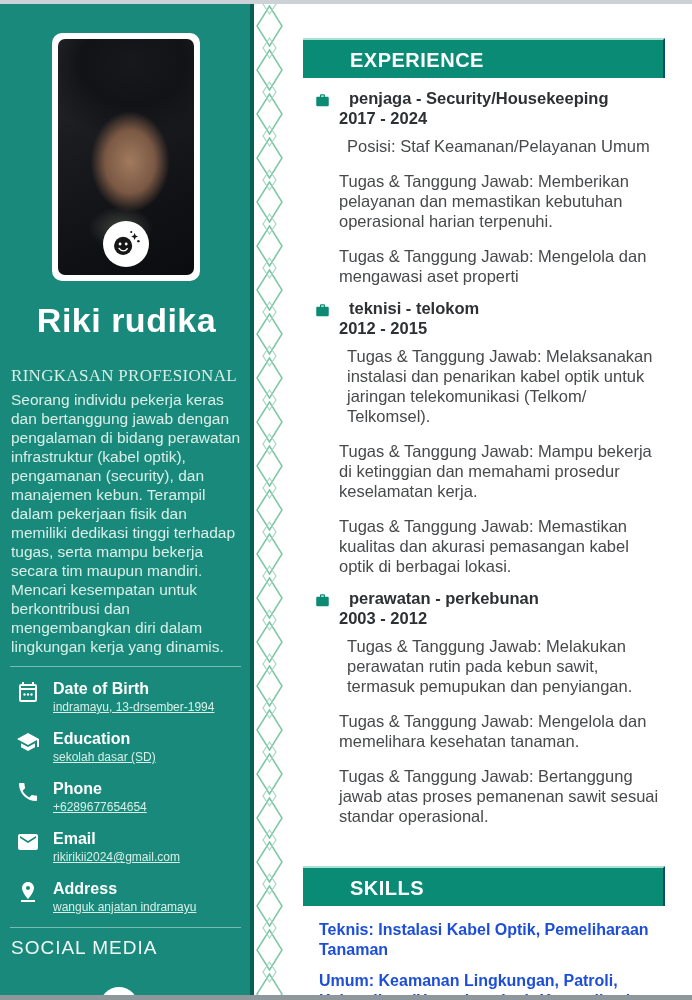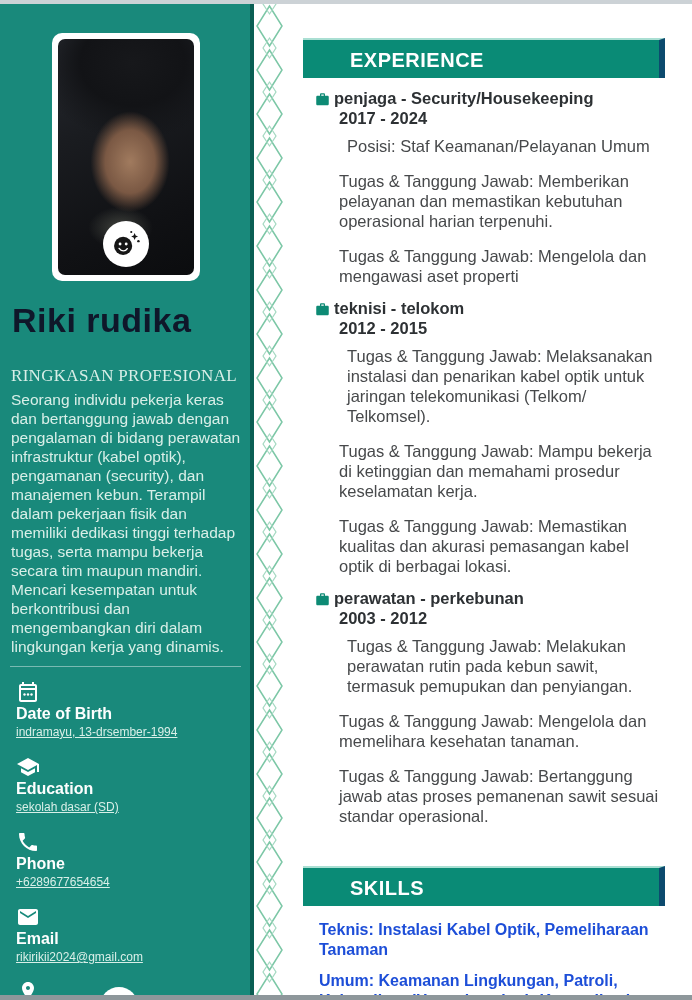--- a/index.html
+++ b/index.html
@@ -19,42 +19,42 @@
     padding:6px;position:relative;}
   .photo{width:100%;height:100%;border-radius:7px;overflow:hidden;position:relative;
     background:
       radial-gradient(55px 70px at 53% 52%, rgba(168,128,98,.95) 0%, rgba(140,100,75,.85) 45%, rgba(120,85,65,0) 72%),
       radial-gradient(46px 30px at 46% 80%, rgba(70,72,66,.9), rgba(0,0,0,0) 70%),
       radial-gradient(95px 78px at 55% 10%, #17181b 0%, #121316 55%, rgba(18,19,22,0) 100%),
       linear-gradient(155deg, #272a30 0%, #1a1c20 35%, #101114 75%, #0b0c0e 100%);}
   .emoji-badge{position:absolute;left:50%;bottom:14px;transform:translateX(-50%);
     width:46px;height:46px;border-radius:50%;background:#ffffff;z-index:2;
     display:flex;align-items:center;justify-content:center;}
-  .candidate-name{margin:20px 0 0 2px;font-size:34px;font-weight:bold;color:#0f172a;letter-spacing:.5px;}
+  .candidate-name{margin:20px 0 0 2px;font-size:34px;font-weight:bold;color:#ffffff;letter-spacing:.5px;text-align:center;}
   .summary-title{margin:26px 0 0 1px;font-size:17px;color:#d9efe8;letter-spacing:.3px;font-family:Liberation Serif, serif;}
   .summary-text{margin:4px 0 0 1px;font-size:15.5px;line-height:19px;color:#d9efe8;}
   .side-hr{border:none;border-top:1px solid rgba(255,255,255,.42);margin:10px 0 0;}
-  .contact{display:flex;margin-top:12px;align-items:flex-start;padding-left:6px;flex-direction:column;}
+  .contact{display:flex;gap:13px;margin-top:12px;align-items:flex-start;padding-left:6px;}
   .c-icon{width:24px;height:24px;flex:0 0 24px;margin-top:1px;}
   .c-icon svg{width:24px;height:24px;display:block;}
   .c-label{font-size:16px;font-weight:bold;color:#fdfefe;line-height:19px;}
   .c-value{font-size:12px;color:#d9efe8;line-height:19px;text-decoration:underline;}
   .social-title{margin:9px 0 0 1px;font-size:19px;color:#f1faf6;letter-spacing:1px;}
   
   .divider-strip{position:absolute;left:250px;top:4px;width:35px;height:991px;background:#ffffff;}
   .divider-line{position:absolute;left:0;top:0;width:4px;height:991px;background:#0a5f54;}
   .divider-strip svg{position:absolute;left:4px;top:0;display:block;}
   
   .main{position:absolute;left:303px;top:4px;width:362px;height:991px;box-sizing:border-box;}
   .banner{margin-top:34px;height:40px;line-height:40px;background:#0a8b76;color:#ffffff;
     font-size:20px;font-weight:bold;letter-spacing:.5px;padding-left:47px;box-sizing:border-box;
-    border-top:2px solid #aadfd3;border-right:6px solid #0c4a6e;}
+    border-top:2px solid #aadfd3;border-right:2px solid #0c4a6e;}
   .banner.skills{margin-top:40px;}
   .job{margin:10px 0 12px;padding-left:12px;}
-  .job-head{display:flex;gap:4px;align-items:center;}
+  .job-head{display:flex;gap:19px;align-items:flex-end;}
   .job-icon{width:15px;height:15px;margin-top:2px;flex:0 0 15px;}
   .job-icon svg{width:15px;height:15px;display:block;}
   .job-title{font-size:16.5px;font-weight:bold;color:#2d3134;line-height:20px;}
   .job-period{margin-left:24px;font-size:16.5px;font-weight:bold;color:#2d3134;line-height:20px;}
   .job-body{margin-left:24px;font-size:16.5px;color:#47494b;line-height:20px;}
   .job-lead{margin:8px;}
   .job-para{margin:15px 0 0;}
   .skills-list{padding-left:16px;margin-top:14px;}
   .skill-line{margin:0 0 11px;font-size:16px;font-weight:bold;color:#1d4ed8;line-height:20px;width:345px;}
 </style>

